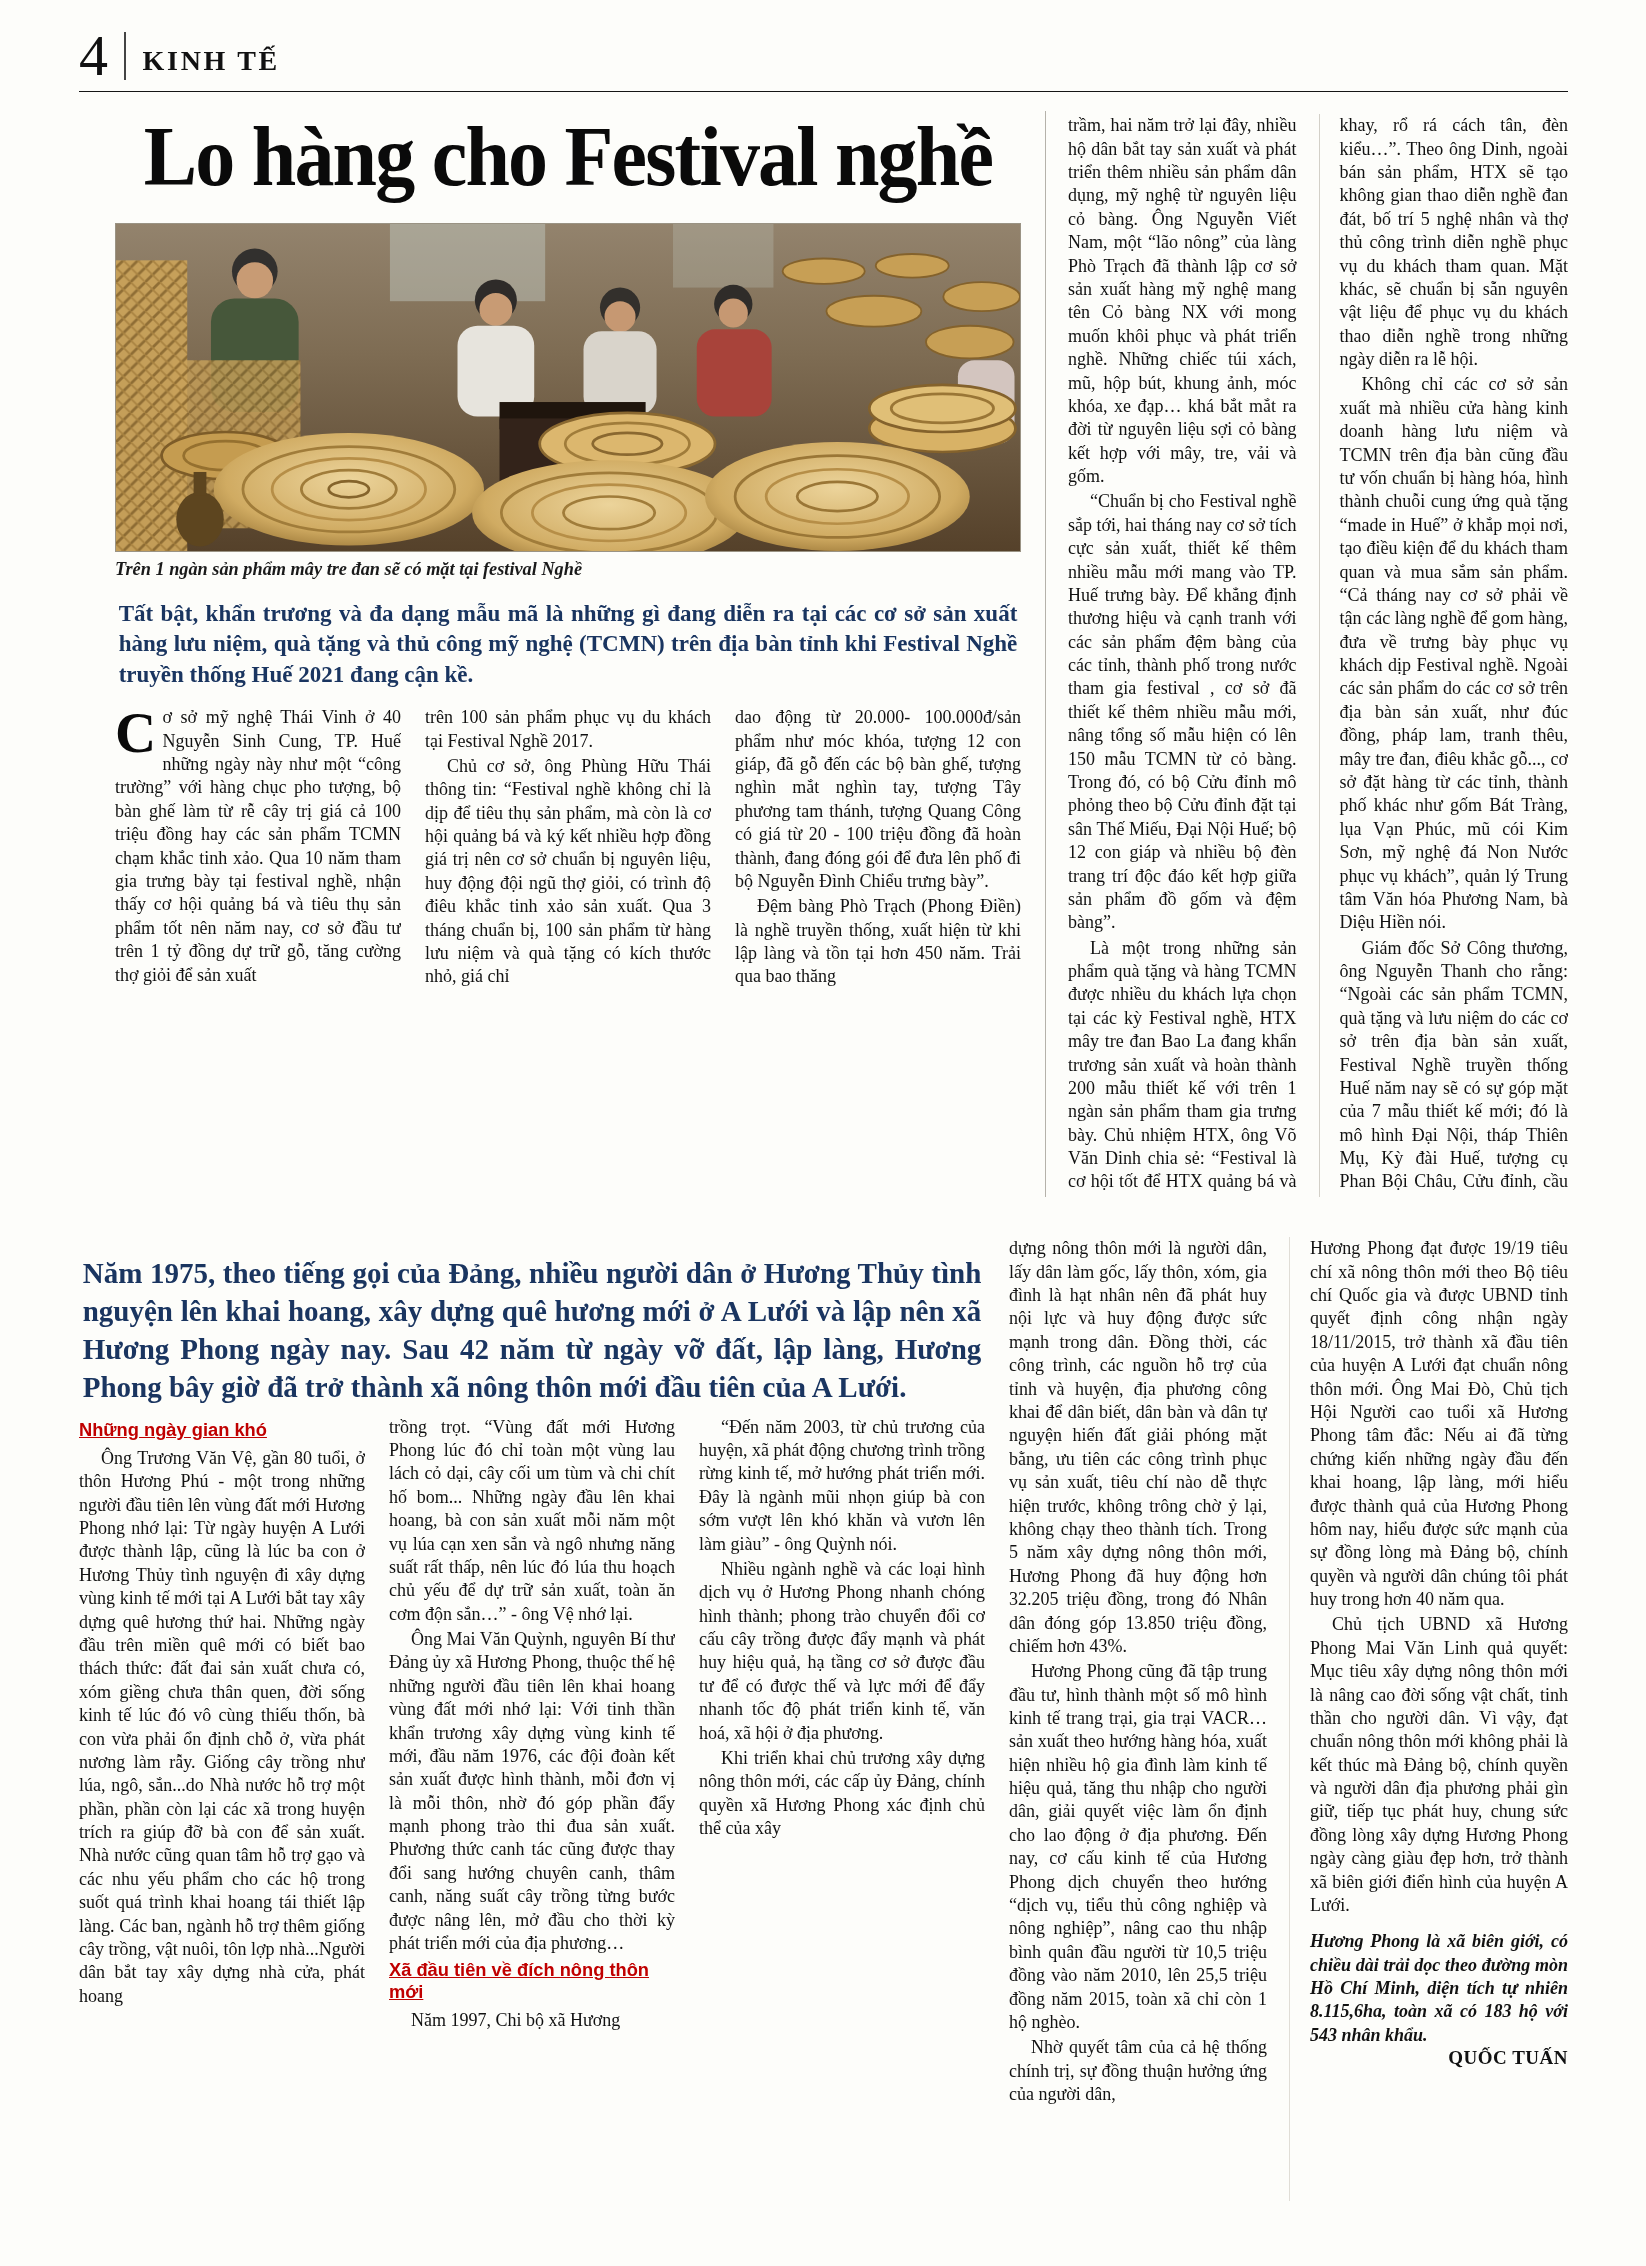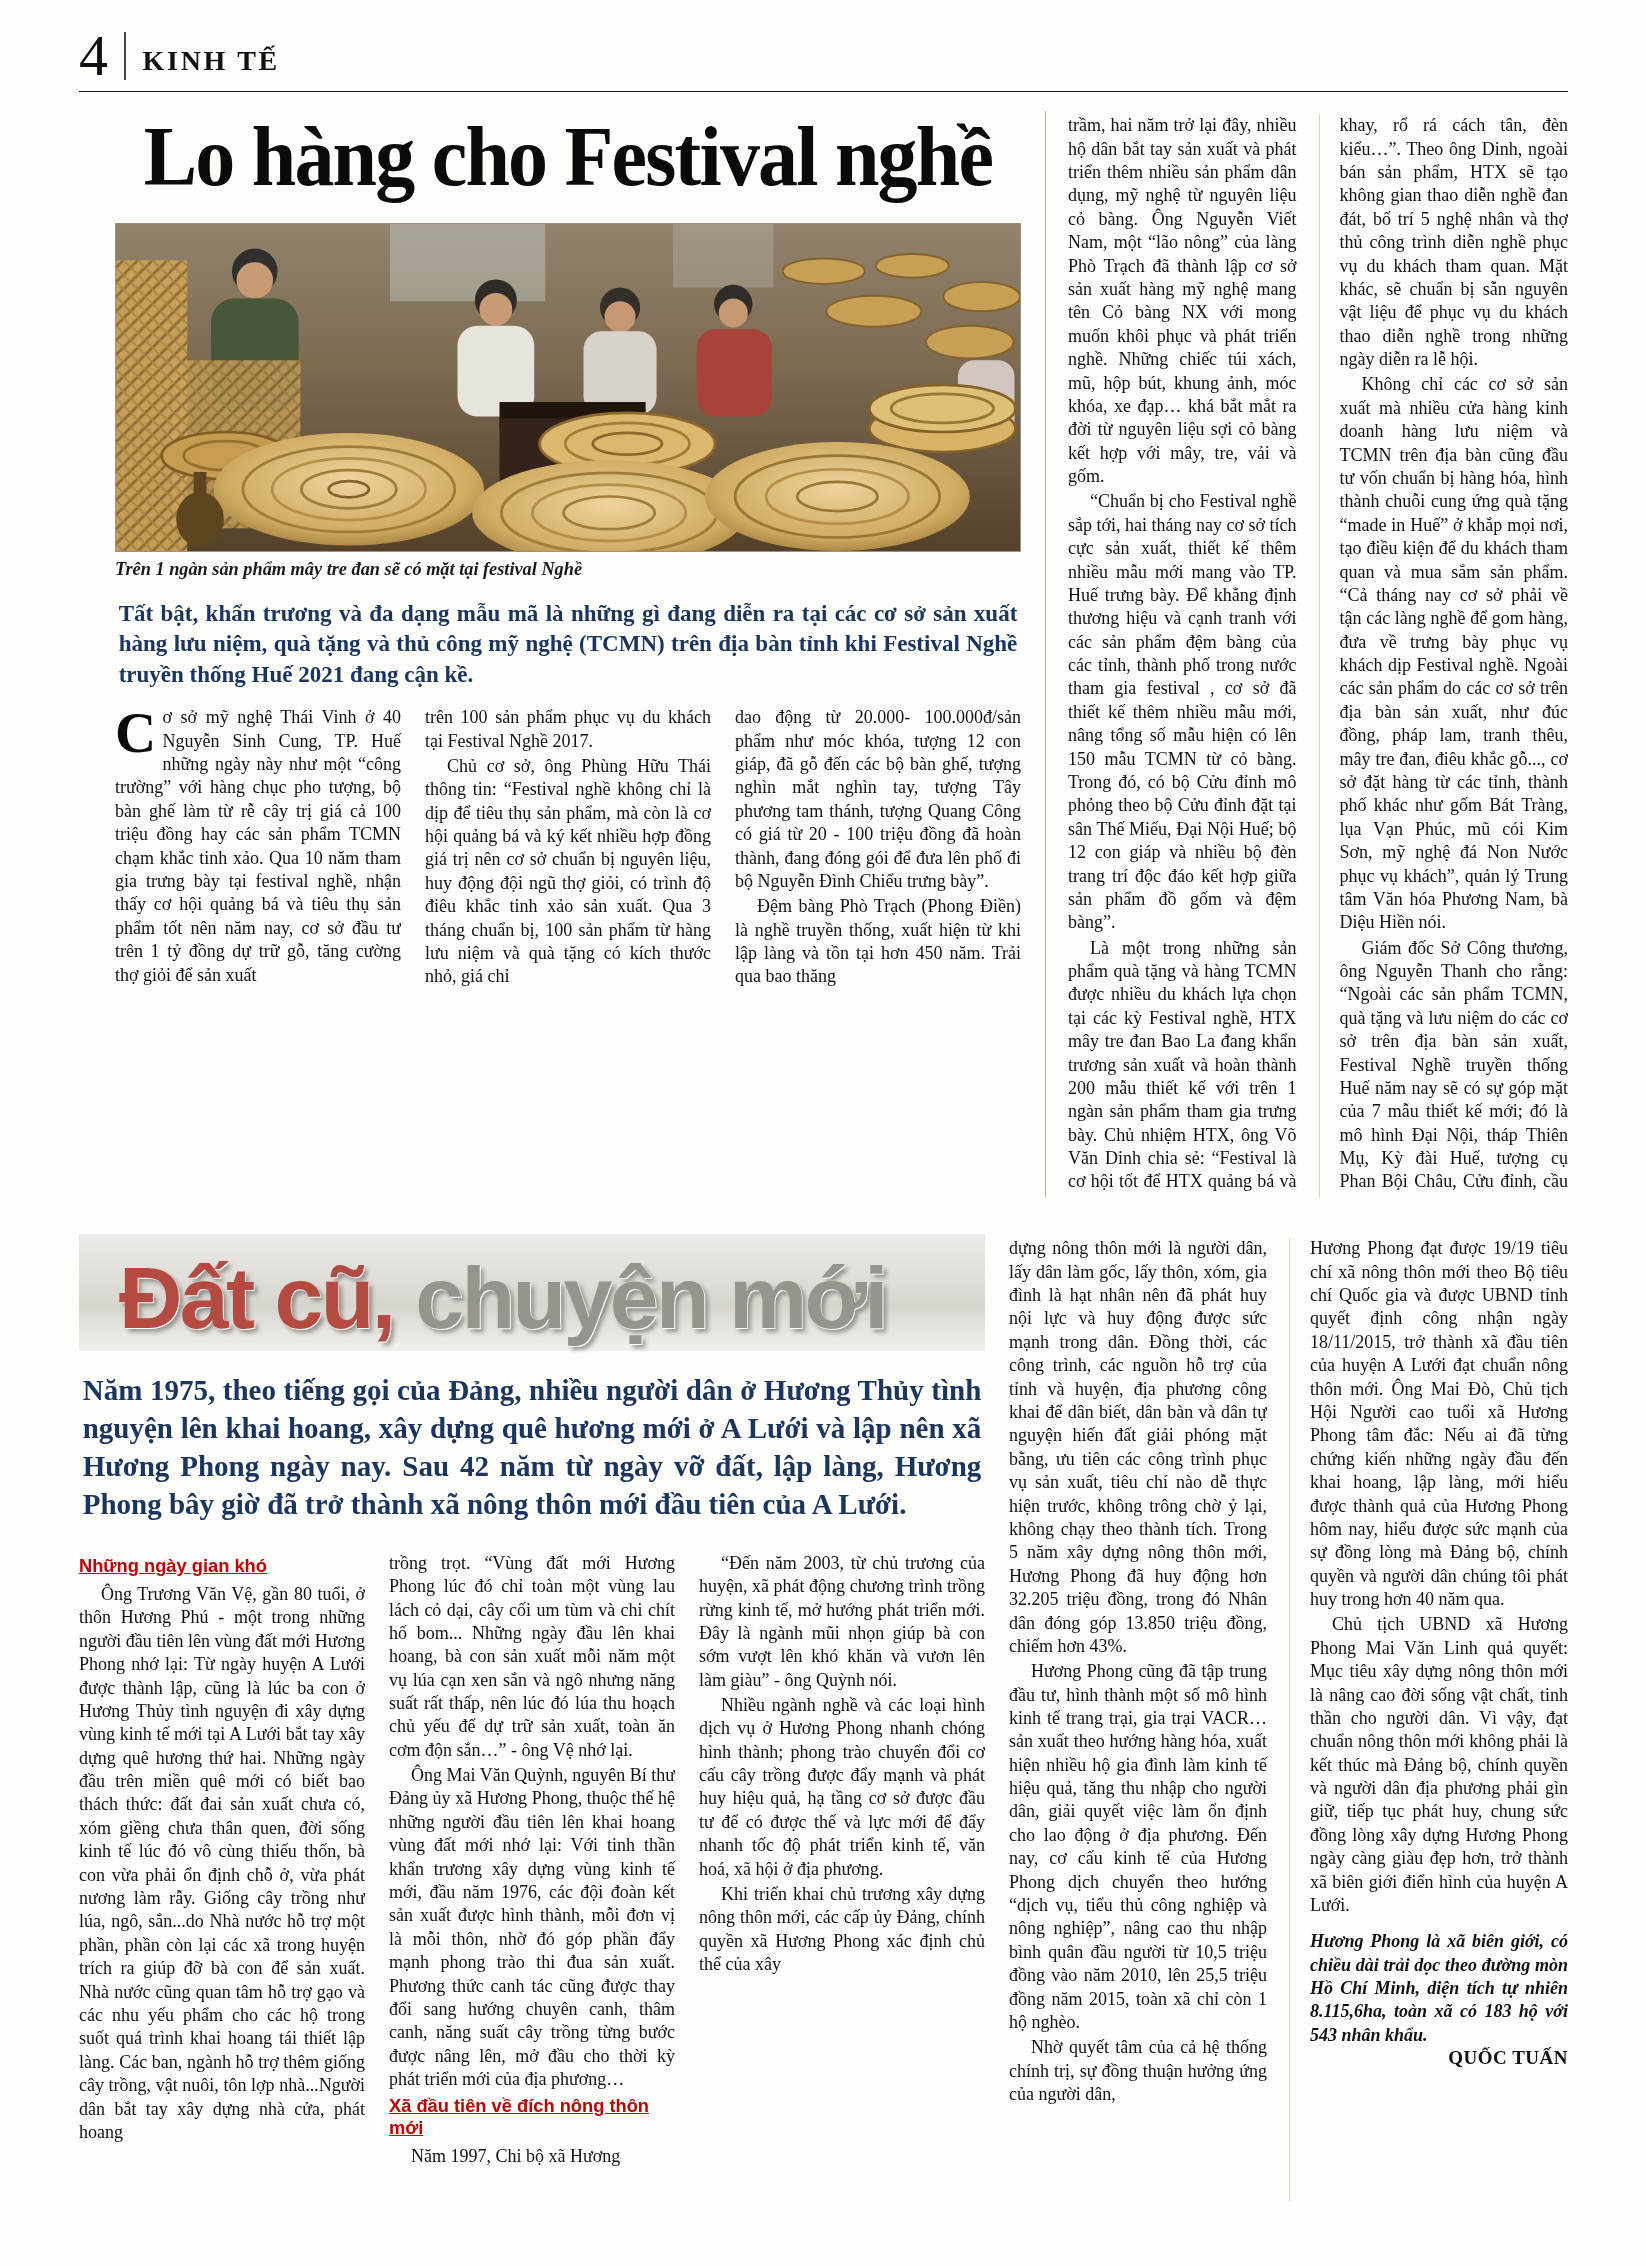--- a/index.html
+++ b/index.html
@@ -57,21 +57,21 @@
   .a2-left { width: 906px; display: flex; flex-direction: column; }
   .banner { background: linear-gradient(180deg, #ecebe7 0%, #d8d5cf 62%, #f2f1ed 100%);
             padding: 20px 14.6px 9.1px 40px; }
   .a2-title { margin: 0; font-family: "Liberation Sans", sans-serif; font-weight: 700;
               font-size: 88px; line-height: 1; letter-spacing: -2.7px;
               text-shadow: 0.9px 0.9px 0 #ffffff, 3.7px 3.7px 4.6px rgba(60,55,50,0.45); }
   .t-accent { color: #b54a40; }
   .t-rest { color: #97938d; }
   .lead2 { margin: 20px 3.7px 0; font-size: 29px; line-height: 1.32; font-weight: 700;
            color: #1a3560; text-align: justify; }
-  .a2-cols { flex: 1; display: flex; gap: 24px; margin-top: 28px; overflow: hidden; }
+  .a2-cols { flex: 1; display: flex; gap: 24px; margin-top: 9px; overflow: hidden; }
   .a2-cols .col { flex: 1; overflow: hidden; }
   .a2-right { flex: 1; display: flex; gap: 22px; overflow: hidden; padding-top: 3.7px; }
   .a2-right .ncol + .ncol { border-left: 0.9px solid #e0ddd6; padding-left: 20px; }
   .byline2 { text-align: right; font-size: 19px; font-weight: 700;
              letter-spacing: 0.5px; }
 </style>
 </head>
 <body>
 
 <div class="page">
@@ -211,23 +211,20 @@
             <p class="para">Giám đốc Sở Công thương, ông Nguyễn Thanh cho rằng: “Ngoài các sản phẩm TCMN, quà tặng và lưu niệm do các cơ sở trên địa bàn sản xuất, Festival Nghề truyền thống Huế năm nay sẽ có sự góp mặt của 7 mẫu thiết kế mới; đó là mô hình Đại Nội, tháp Thiên Mụ, Kỳ đài Huế, tượng cụ Phan Bội Châu, Cửu đỉnh, cầu Trường Tiền và con nghê. Những mẫu thiết kế này được sản xuất bằng các chất liệu truyền thống như đồng, pháp lam, mây tre đan, đá, xương, gỗ nhằm đa dạng hóa và phong phú chủng loại, đáp ứng nhu cầu của du khách và người dân Huế.”</p>
           </div>
 
       </div>
     </div>
   </section>
 
   <section class="a2">
     <div class="a2-grid">
       <div class="a2-left">
-        <div class="banner">
-          <h2 class="a2-title"><span class="t-accent">Đất cũ,</span><span class="t-rest"> chuyện mới</span></h2>
-        </div>
         <p class="lead2">Năm 1975, theo tiếng gọi của Đảng, nhiều người dân ở Hương Thủy tình nguyện lên khai hoang, xây dựng quê hương mới ở A Lưới và lập nên xã Hương Phong ngày nay. Sau 42 năm từ ngày vỡ đất, lập làng, Hương Phong bây giờ đã trở thành xã nông thôn mới đầu tiên của A Lưới.</p>
         <div class="a2-cols">
           <div class="col">
               <h4 class="sub">Những ngày gian khó</h4>
               <p class="para">Ông Trương Văn Vệ, gần 80 tuổi, ở thôn Hương Phú - một trong những người đầu tiên lên vùng đất mới Hương Phong nhớ lại: Từ ngày huyện A Lưới được thành lập, cũng là lúc ba con ở Hương Thủy tình nguyện đi xây dựng vùng kinh tế mới tại A Lưới bắt tay xây dựng quê hương thứ hai. Những ngày đầu trên miền quê mới có biết bao thách thức: đất đai sản xuất chưa có, xóm giềng chưa thân quen, đời sống kinh tế lúc đó vô cùng thiếu thốn, bà con vừa phải ổn định chỗ ở, vừa phát nương làm rẫy. Giống cây trồng như lúa, ngô, sắn...do Nhà nước hỗ trợ một phần, phần còn lại các xã trong huyện trích ra giúp đỡ bà con để sản xuất. Nhà nước cũng quan tâm hỗ trợ gạo và các nhu yếu phẩm cho các hộ trong suốt quá trình khai hoang tái thiết lập làng. Các ban, ngành hỗ trợ thêm giống cây trồng, vật nuôi, tôn lợp nhà...Người dân bắt tay xây dựng nhà cửa, phát hoang</p>
             </div>
           <div class="col">
               <p class="para cont">trồng trọt. “Vùng đất mới Hương Phong lúc đó chỉ toàn một vùng lau lách cỏ dại, cây cối um tùm và chi chít hố bom... Những ngày đầu lên khai hoang, bà con sản xuất mỗi năm một vụ lúa cạn xen sắn và ngô nhưng năng suất rất thấp, nên lúc đó lúa thu hoạch chủ yếu để dự trữ sản xuất, toàn ăn cơm độn sắn…” - ông Vệ nhớ lại.</p>
               <p class="para">Ông Mai Văn Quỳnh, nguyên Bí thư Đảng ủy xã Hương Phong, thuộc thế hệ những người đầu tiên lên khai hoang vùng đất mới nhớ lại: Với tinh thần khẩn trương xây dựng vùng kinh tế mới, đầu năm 1976, các đội đoàn kết sản xuất được hình thành, mỗi đơn vị là mỗi thôn, nhờ đó góp phần đẩy mạnh phong trào thi đua sản xuất. Phương thức canh tác cũng được thay đổi sang hướng chuyên canh, thâm canh, năng suất cây trồng từng bước được nâng lên, mở đầu cho thời kỳ phát triển mới của địa phương…</p>
               <h4 class="sub">Xã đầu tiên về đích nông thôn mới</h4>

